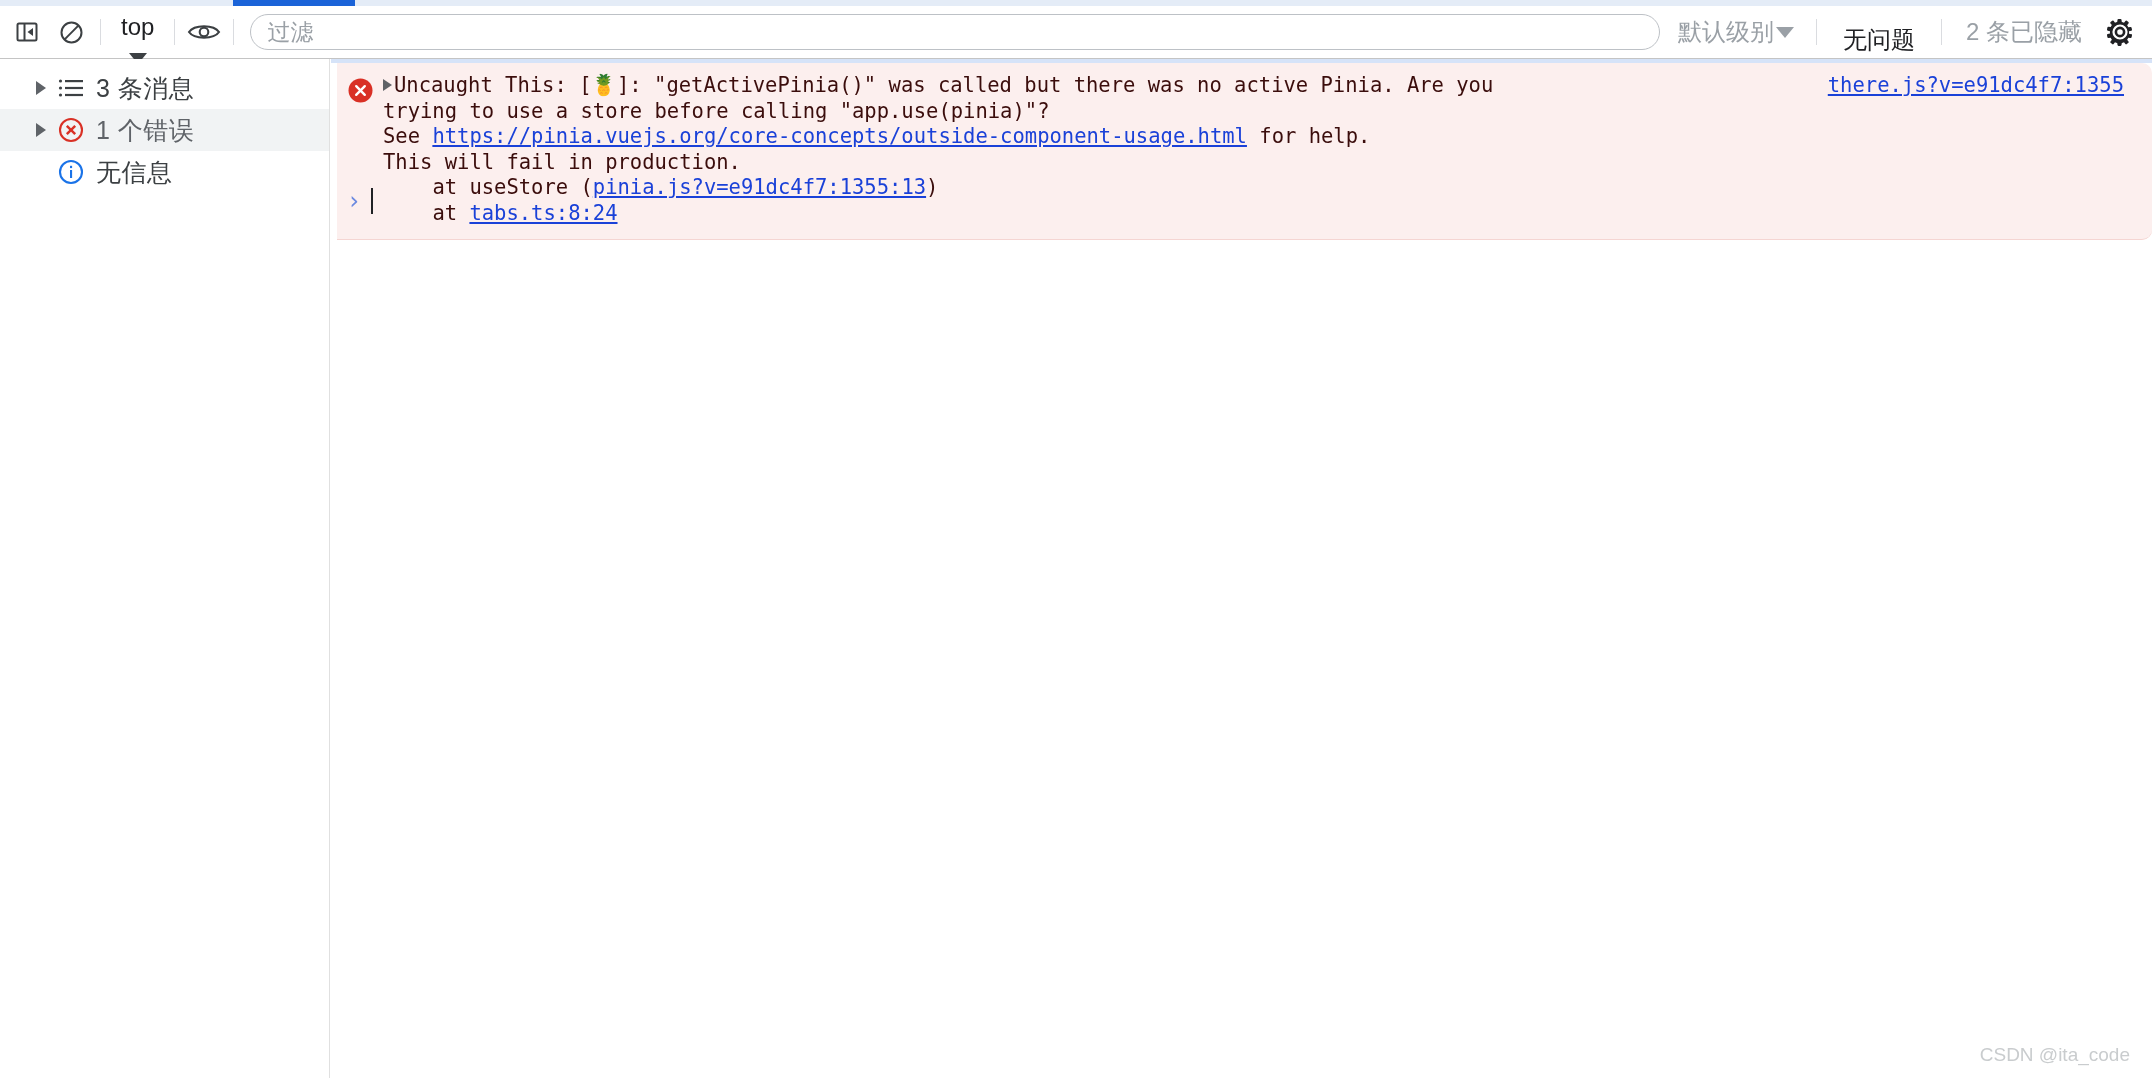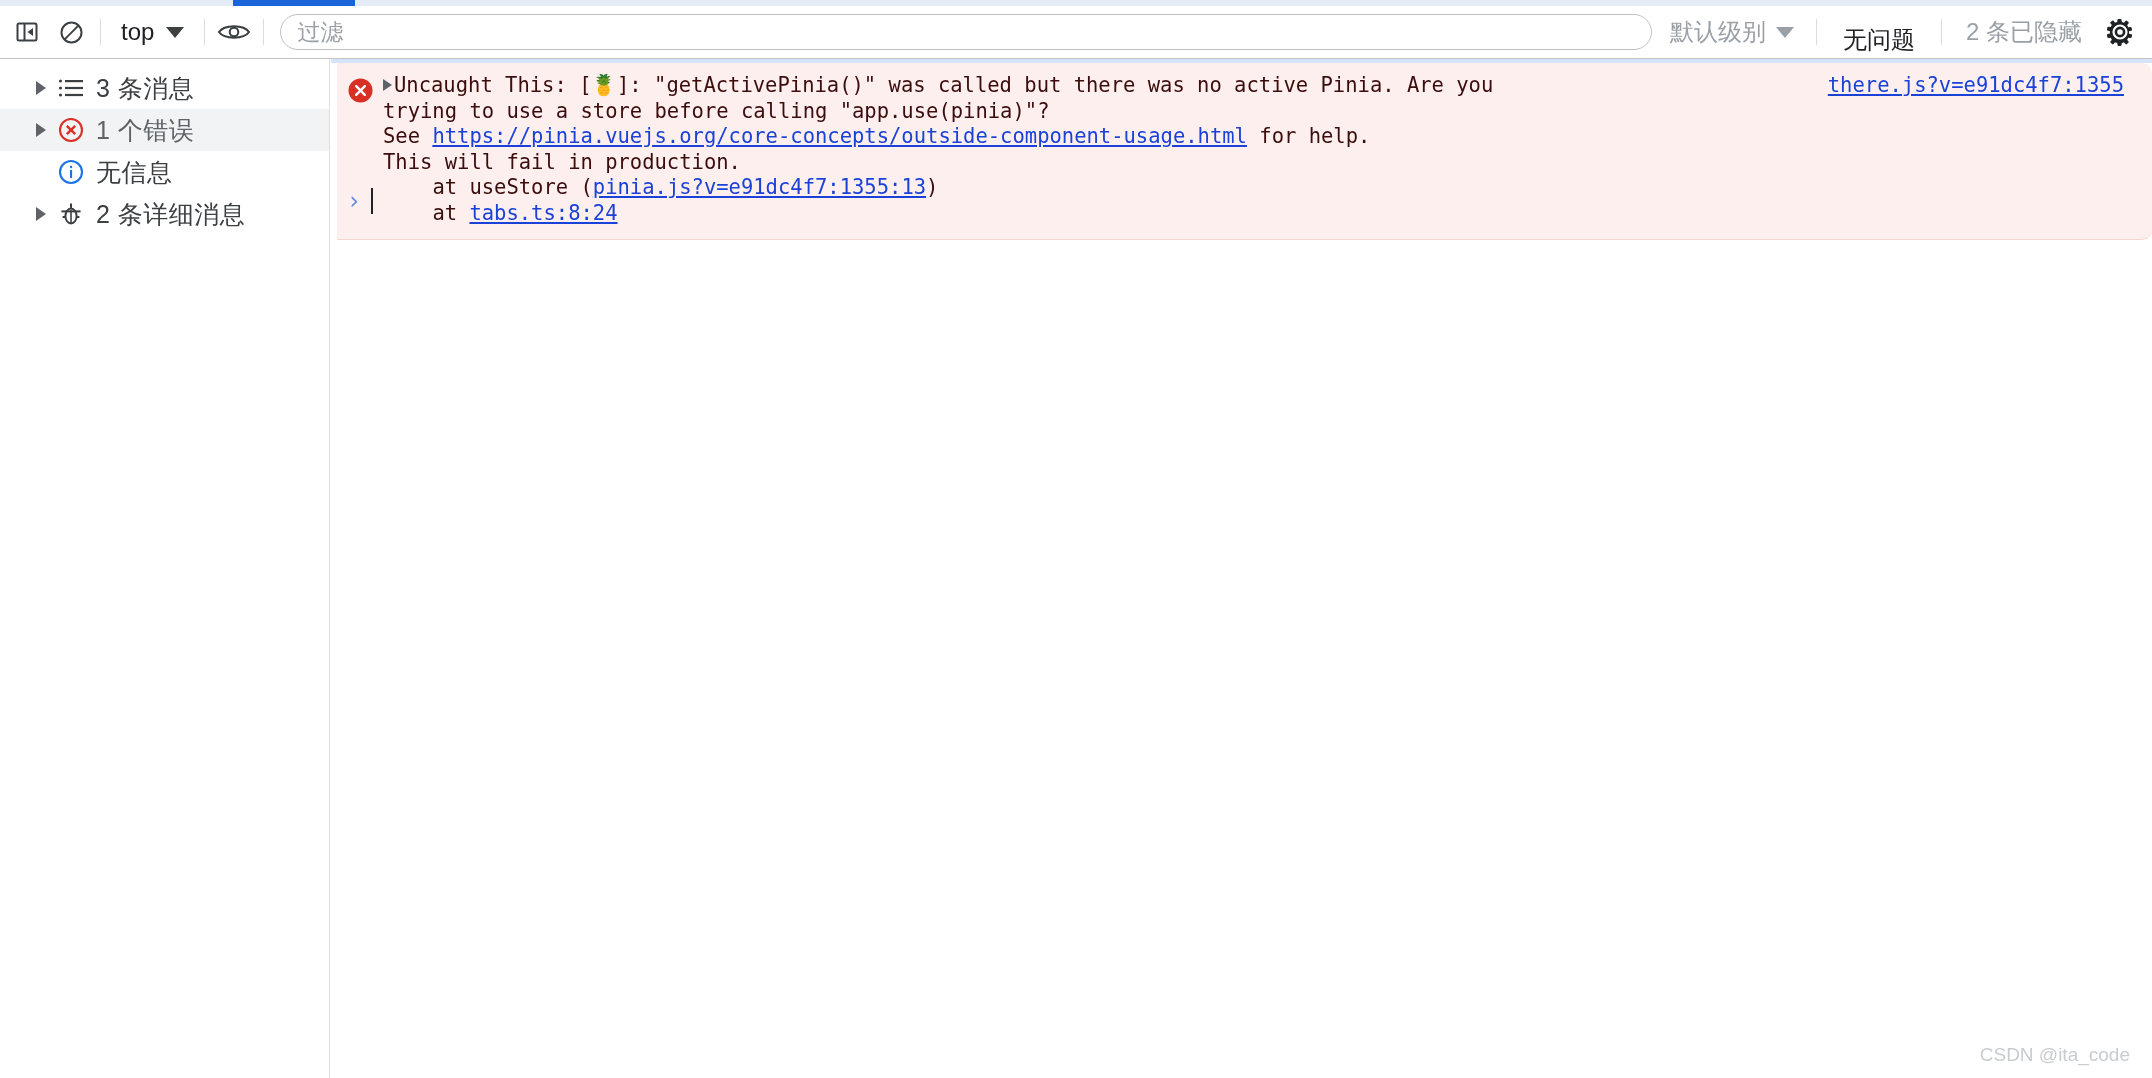--- a/index.html
+++ b/index.html
@@ -57,20 +57,21 @@
   }
   .ctx-select {
     display: flex;
     align-items: center;
     gap: 12px;
     padding: 0 10px;
     height: 38px;
     cursor: pointer;
     font-size: 24px;
     color: #202124;
+    flex-direction: column;
   }
   .caret {
     width: 0; height: 0;
     border-left: 9px solid transparent;
     border-right: 9px solid transparent;
     border-top: 11px solid #3c4043;
   }
   .filter-wrap {
     flex: 1 1 auto;
     display: flex;
@@ -87,21 +88,21 @@
     font-size: 23px;
     font-family: "Liberation Sans", sans-serif;
     color: #a16207;
     outline: none;
     background: #fff;
   }
   .filter-input::placeholder { color: #9aa0a6; }
   .level-select {
     display: flex;
     align-items: center;
-    gap: 10px;
+    gap: 2px;
     padding: 0 12px;
     height: 38px;
     cursor: pointer;
     font-size: 24px;
     color: #9aa0a6;
     white-space: nowrap;
     justify-content: flex-end;
   }
   .caret-gray {
     width: 0; height: 0;
@@ -395,36 +396,20 @@
     <span class="side-icon">
       <svg width="26" height="26" viewBox="0 0 26 26">
         <circle cx="13" cy="13" r="11" fill="none" stroke="#1a73e8" stroke-width="2.1"></circle>
         <rect x="12" y="11" width="2.1" height="8" fill="#1a73e8"></rect>
         <rect x="12" y="6.8" width="2.1" height="2.3" fill="#1a73e8"></rect>
       </svg>
     </span>
     <span class="side-label">无信息</span>
   </div>
 
-  <div class="side-item">
-    <span class="disclosure">
-        <i></i>
-      </span>
-    <span class="side-icon">
-      <svg width="26" height="26" viewBox="0 0 26 26">
-        <ellipse cx="13" cy="15" rx="5.6" ry="7.4" fill="none" stroke="#3c4043" stroke-width="2"></ellipse>
-        <line x1="13" y1="2.5" x2="13" y2="7.6" stroke="#3c4043" stroke-width="2"></line>
-        <line x1="3.4" y1="10.4" x2="22.6" y2="10.4" stroke="#3c4043" stroke-width="2"></line>
-        <line x1="4.6" y1="16" x2="7.5" y2="16" stroke="#3c4043" stroke-width="2"></line>
-        <line x1="18.5" y1="16" x2="21.4" y2="16" stroke="#3c4043" stroke-width="2"></line>
-        <line x1="13" y1="9" x2="13" y2="22" stroke="#3c4043" stroke-width="1.6"></line>
-      </svg>
-    </span>
-    <span class="side-label">2 条详细消息</span>
-  </div>
 </div>
 
 <div class="console">
   <div class="console-topline"></div>
 
   <div class="error-row">
     <div class="err-badge">
       <svg width="27" height="27" viewBox="0 0 27 27">
         <circle cx="13.5" cy="13.5" r="12" fill="#d93025"></circle>
         <line x1="9.2" y1="9.2" x2="17.8" y2="17.8" stroke="#ffffff" stroke-width="2.4" stroke-linecap="round"></line>

